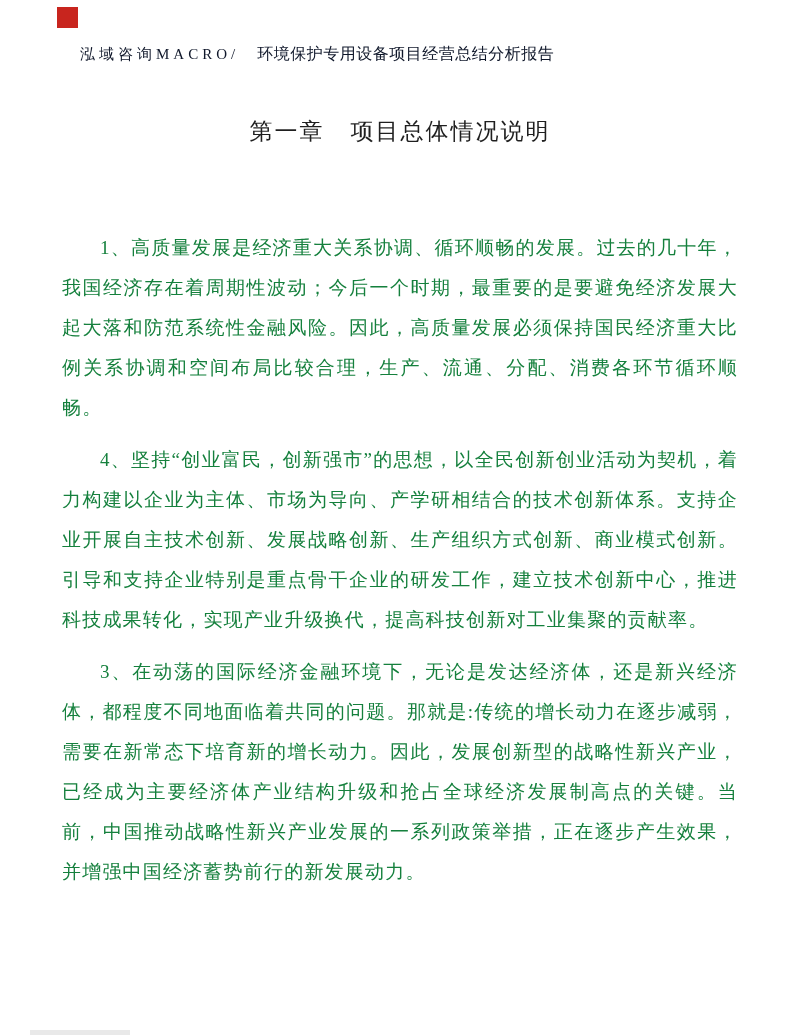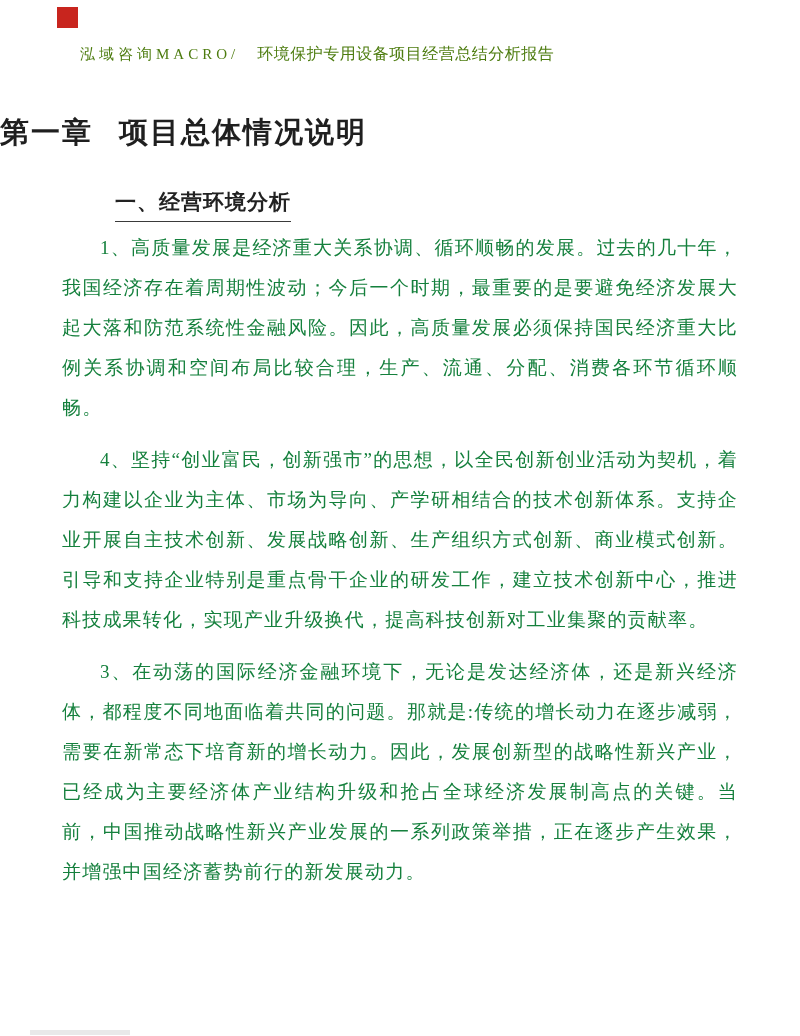--- a/index.html
+++ b/index.html
@@ -16,38 +16,38 @@
     left:57px;top:7px;
     width:21px;height:21px;
   }
   .doc-header{
     position:absolute;
     left:80px;top:44px;
     width:660px;
     display:flex;
     align-items:baseline;
     white-space:nowrap;
-    color:#4d7c0f;
+    color:#0f172a;
   }
   .doc-header .brand{
     font-size:15px;
     letter-spacing:4px;
   }
   .doc-header .htitle{
     font-size:16px;
     margin-left:18px;
     letter-spacing:0.5px;
   }
   .chapter-title{
     position:absolute;
     left:0;top:110px;
     width:800px;
-    text-align:left;
-    font-weight:bold;
-    font-size:29px;
+    text-align:center;
+    font-weight:normal;
+    font-size:23px;
     color:#1f1f1f;
     letter-spacing:2px;
     line-height:44px;
   }
   .chapter-title .chapter-no{margin-right:26px;}
   .section-heading-row{
     position:absolute;
     left:115px;top:188px;
   }
   .section-heading{
@@ -89,23 +89,20 @@
 
   <div class="doc-header">
     <span class="brand">泓域咨询MACRO/</span>
     <span class="htitle">环境保护专用设备项目经营总结分析报告</span>
   </div>
 
   <div class="chapter-title">
     <span class="chapter-no">第一章</span><span>项目总体情况说明</span>
   </div>
 
-  <div class="section-heading-row">
-    <span class="section-heading">一、经营环境分析</span>
-  </div>
 
   <div class="body-text">
     <p>1、高质量发展是经济重大关系协调、循环顺畅的发展。过去的几十年，我国经济存在着周期性波动；今后一个时期，最重要的是要避免经济发展大起大落和防范系统性金融风险。因此，高质量发展必须保持国民经济重大比例关系协调和空间布局比较合理，生产、流通、分配、消费各环节循环顺畅。</p>
     <p>4、坚持“创业富民，创新强市”的思想，以全民创新创业活动为契机，着力构建以企业为主体、市场为导向、产学研相结合的技术创新体系。支持企业开展自主技术创新、发展战略创新、生产组织方式创新、商业模式创新。引导和支持企业特别是重点骨干企业的研发工作，建立技术创新中心，推进科技成果转化，实现产业升级换代，提高科技创新对工业集聚的贡献率。</p>
     <p>3、在动荡的国际经济金融环境下，无论是发达经济体，还是新兴经济体，都程度不同地面临着共同的问题。那就是:传统的增长动力在逐步减弱，需要在新常态下培育新的增长动力。因此，发展创新型的战略性新兴产业，已经成为主要经济体产业结构升级和抢占全球经济发展制高点的关键。当前，中国推动战略性新兴产业发展的一系列政策举措，正在逐步产生效果，并增强中国经济蓄势前行的新发展动力。</p>
   </div>
 
   <div class="page-edge-artifact"></div>
 
 </div>

